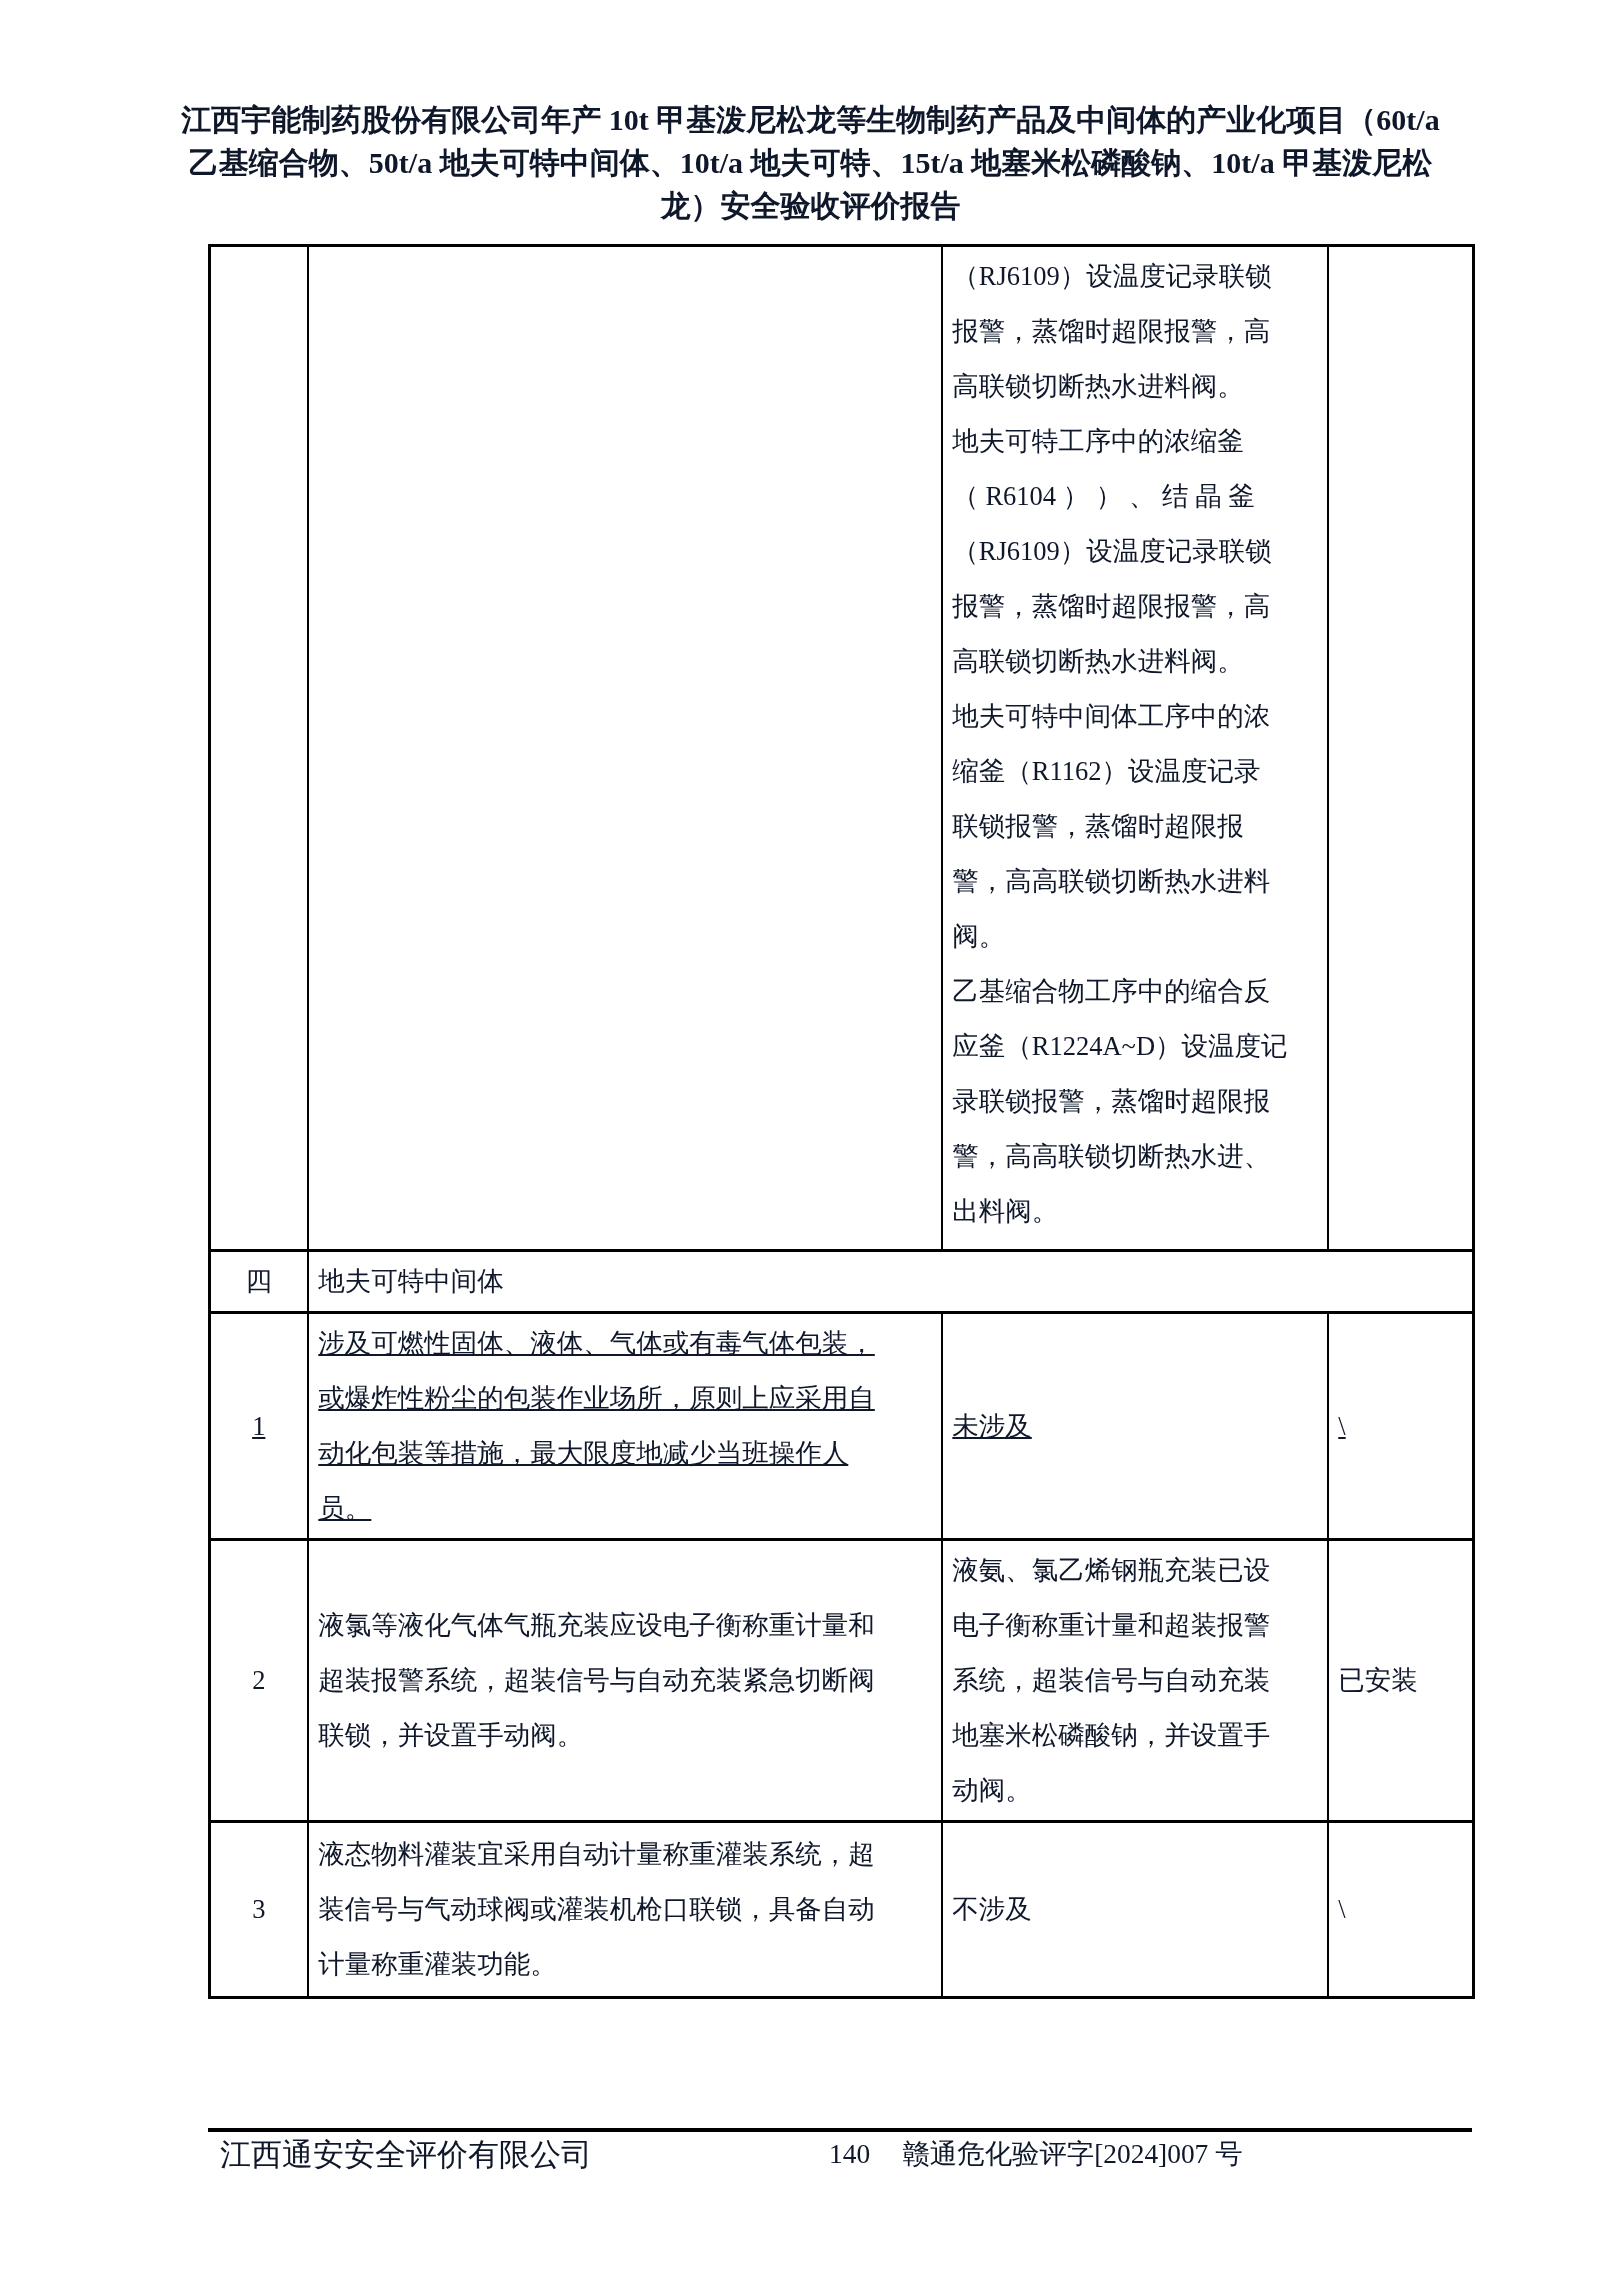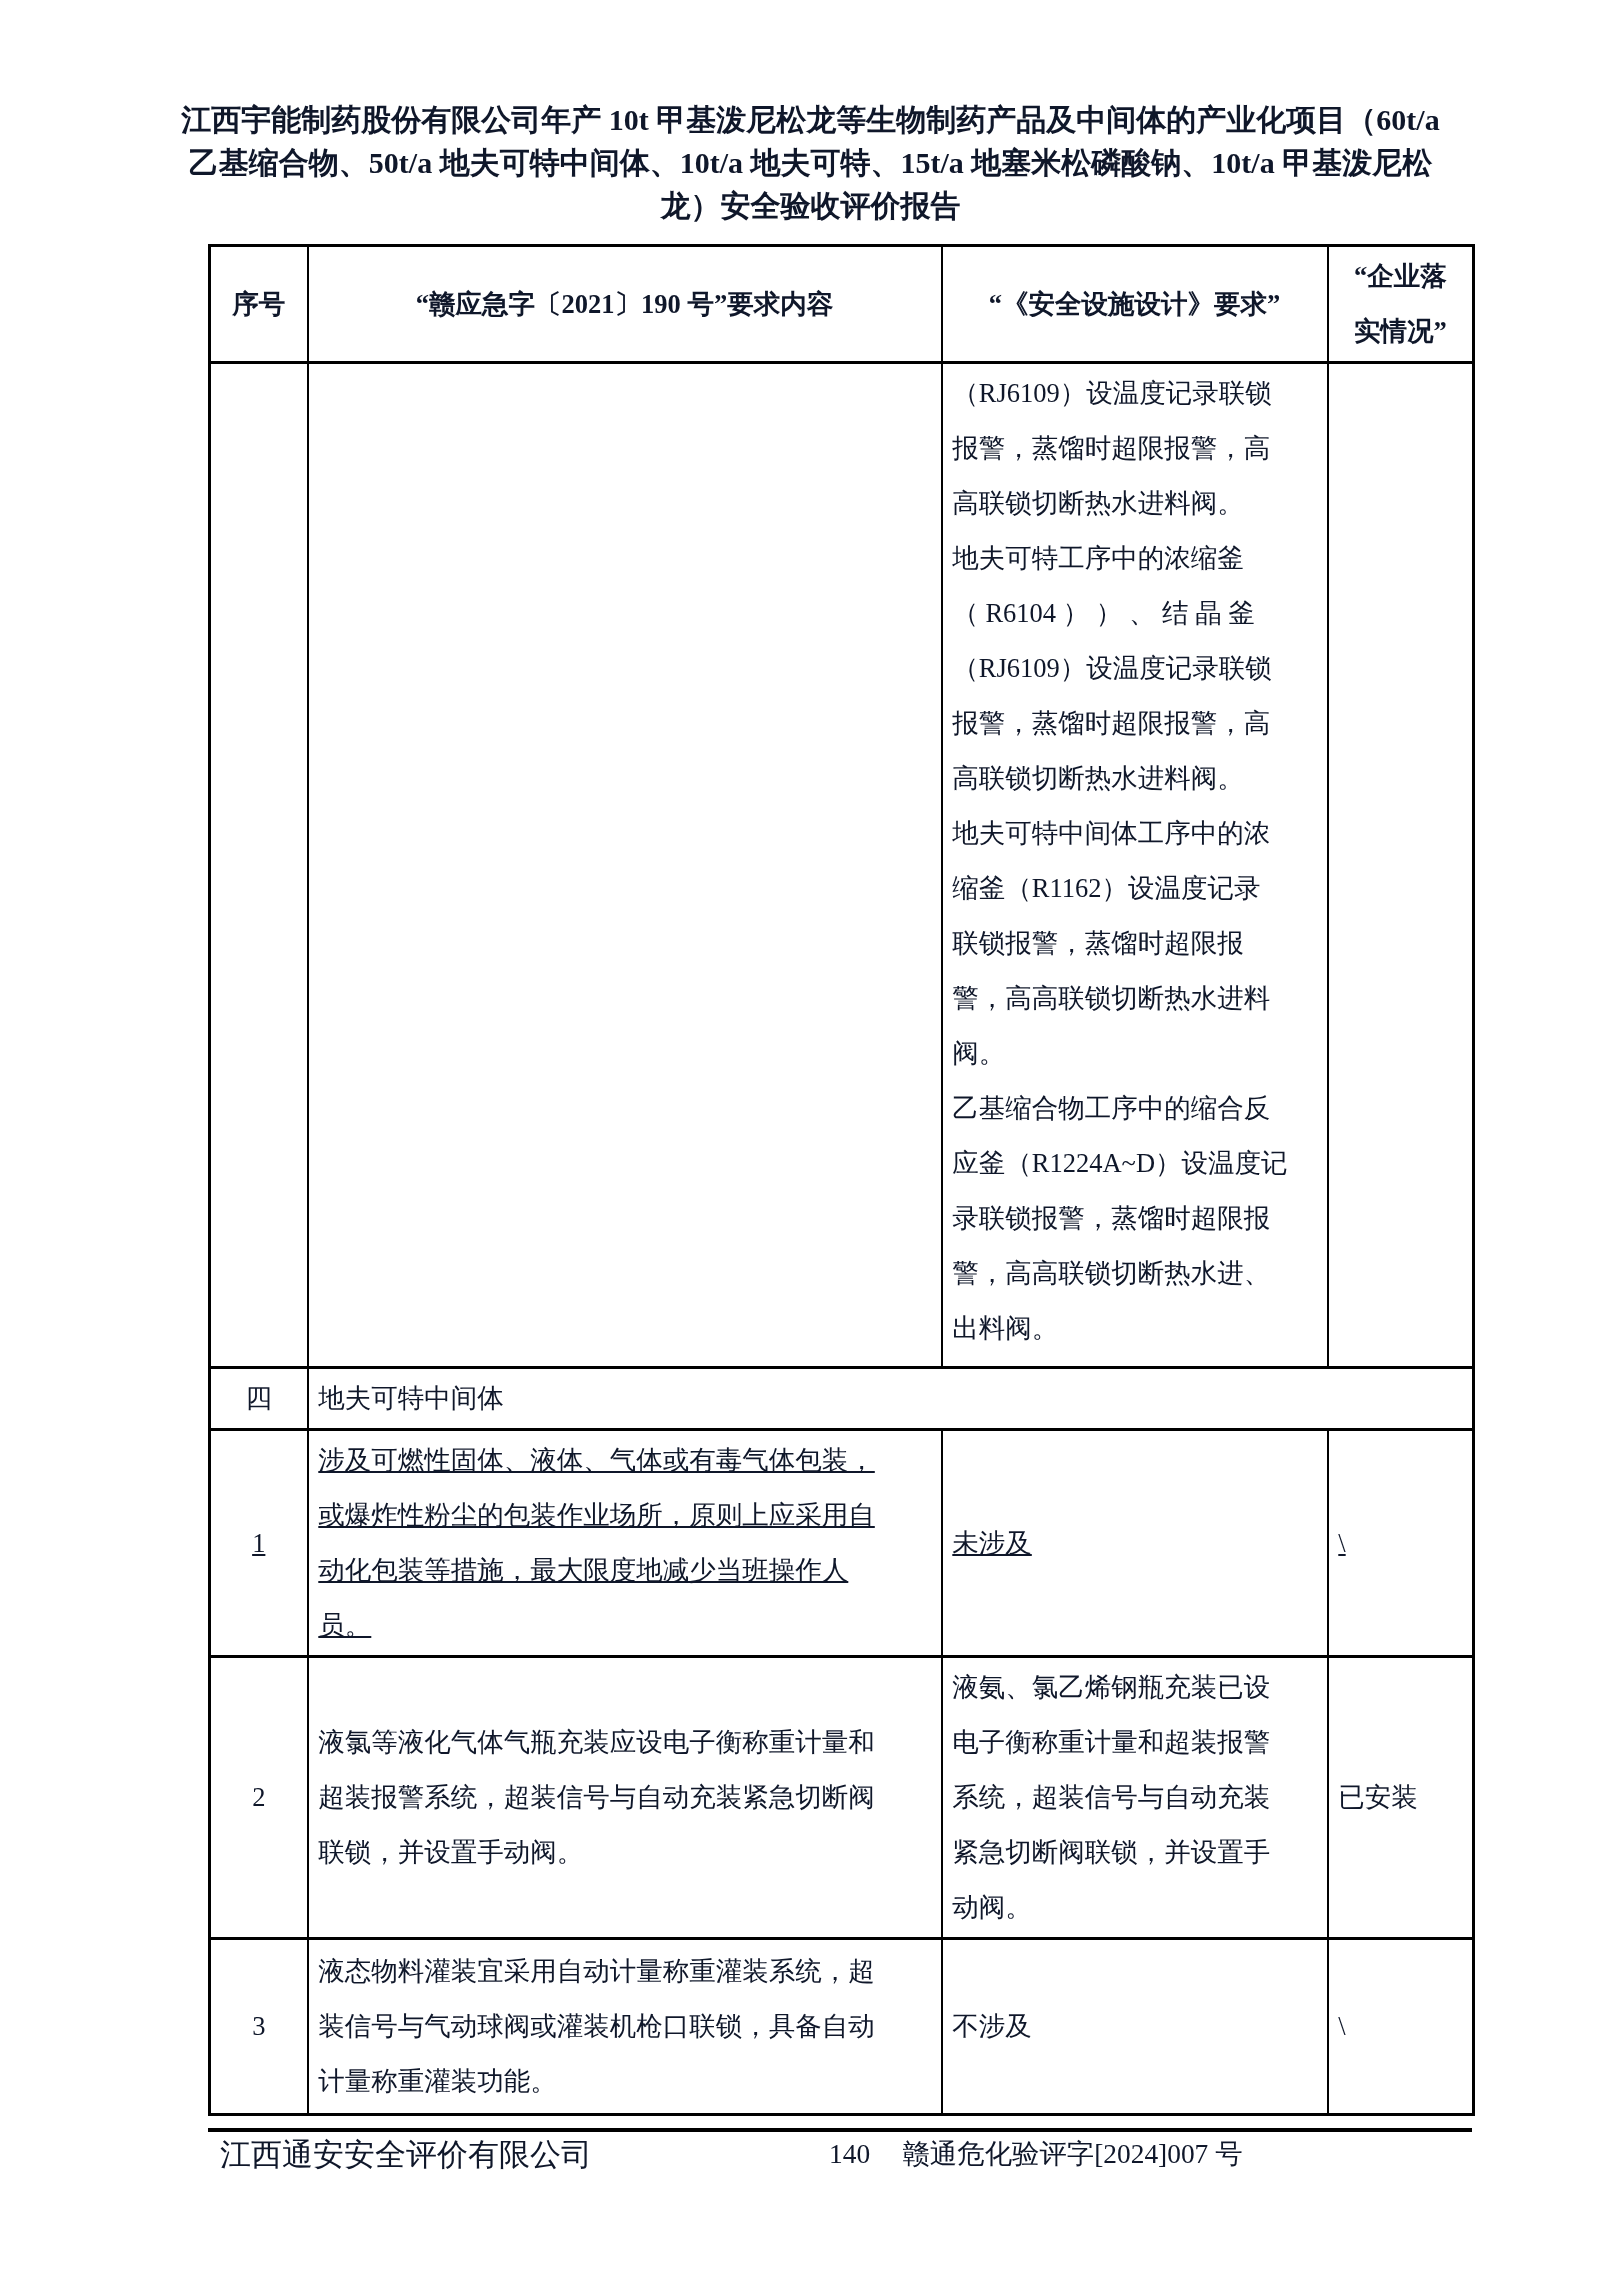--- a/index.html
+++ b/index.html
@@ -89,27 +89,20 @@
 龙）安全验收评价报告</div>
 
   <table class="req-table">
     <colgroup>
       <col style="width:98px">
       <col style="width:634px">
       <col style="width:386px">
       <col style="width:146px">
     </colgroup>
     <tbody>
-      <tr class="h-head">
-        <td class="c-head">序号</td>
-        <td class="c-head">“赣应急字〔2021〕190 号”要求内容</td>
-        <td class="c-head">“《安全设施设计》要求”</td>
-        <td class="c-head">“企业落
-实情况”</td>
-      </tr>
 
       <tr class="h-big">
         <td class="c-seq"></td>
         <td class="c-req"></td>
         <td class="c-des">（RJ6109）设温度记录联锁
 报警，蒸馏时超限报警，高
 高联锁切断热水进料阀。
 地夫可特工序中的浓缩釜
 （ R6104 ） ） 、 结 晶 釜
 （RJ6109）设温度记录联锁
@@ -144,21 +137,21 @@
       </tr>
 
       <tr class="h-r2">
         <td class="c-seq">2</td>
         <td class="c-req">液氯等液化气体气瓶充装应设电子衡称重计量和
 超装报警系统，超装信号与自动充装紧急切断阀
 联锁，并设置手动阀。</td>
         <td class="c-des">液氨、氯乙烯钢瓶充装已设
 电子衡称重计量和超装报警
 系统，超装信号与自动充装
-紧急切断阀联锁，并设置手
+地塞米松磷酸钠，并设置手
 动阀。</td>
         <td class="c-sta">已安装</td>
       </tr>
 
       <tr class="h-r3">
         <td class="c-seq">3</td>
         <td class="c-req">液态物料灌装宜采用自动计量称重灌装系统，超
 装信号与气动球阀或灌装机枪口联锁，具备自动
 计量称重灌装功能。</td>
         <td class="c-des">不涉及</td>

